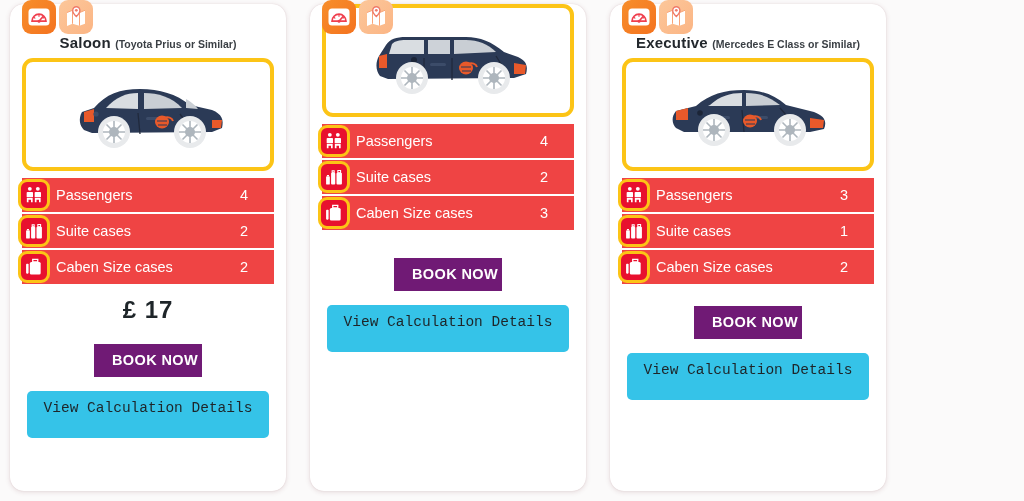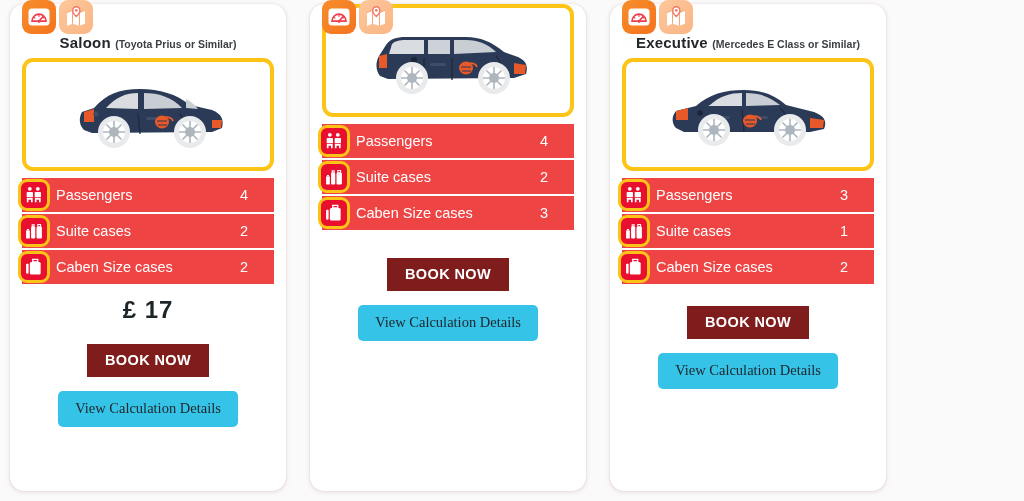--- a/index.html
+++ b/index.html
@@ -122,41 +122,41 @@
     font-size: 19px;
     font-weight: bold;
     color: #e8102e;
     padding-top: 6px;
   }
 
   
   .btns { text-align: center; }
   .book-btn {
     display: inline-block;
-    background: #7f1d1d;
+    background: #701a75;
     color: #ffffff;
     font-size: 14.5px;
     font-weight: bold;
     letter-spacing: .4px;
-    padding: 8px 18px 9px 18px;
+    padding: 8px 4px 9px 18px;
     border: none;
     border-radius: 0;
     cursor: pointer;
     font-family: "Liberation Sans", sans-serif;
   }
   .calc-btn {
     display: inline-block;
     background: #35c3e8;
     color: #1e2529;
     font-size: 14.5px;
-    padding: 9px 17px 10px 17px;
+    padding: 9px 17px 22px 17px;
     border: none;
     border-radius: 5px;
     cursor: pointer;
-    font-family: Liberation Serif, serif;
+    font-family: Liberation Mono, monospace;
   }
   .gap-book { padding-top: 20px; }
   .gap-calc { padding-top: 14px; }
 </style>
 </head>
 <body>
 
 <div class="board">
 
   <div class="card">

